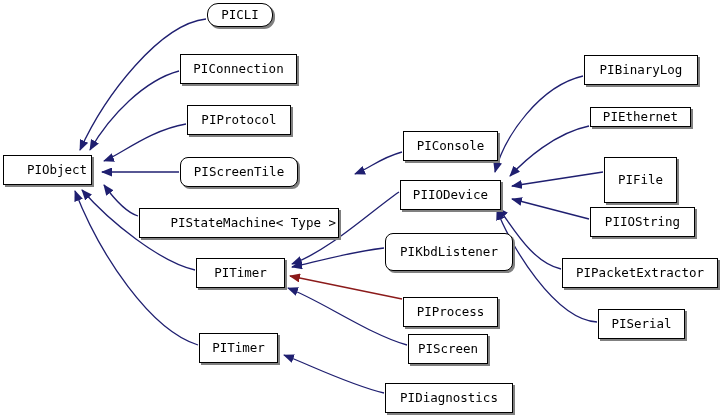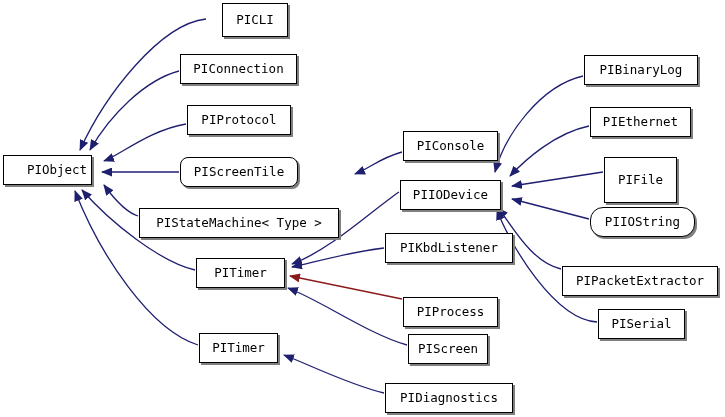--- a/index.html
+++ b/index.html
@@ -83,72 +83,72 @@
         <path d="M 402,299 L 290,276" fill="none" stroke="#8b1a1a" stroke-width="1.3" marker-end="url(#arrow-usage)"></path>
         <path d="M 407,345 C 370,335 320,300 288,288" fill="none" stroke="#1f1f70" stroke-width="1.3" marker-end="url(#arrow-inherit)"></path>
         <path d="M 384,393 C 350,385 310,365 284,355" fill="none" stroke="#1f1f70" stroke-width="1.3" marker-end="url(#arrow-inherit)"></path>
       </g>
   </svg>
 
   <div id="nodes-group">
       <div class="node" style="left: 3px; top: 155px; width: 89px; height: 30px; padding-left: 19px;">
         <span class="node-label">PIObject</span>
       </div>
-      <div class="node" style="left: 222px; top: 3px; width: 66px; height: 34px;">
+      <div class="node" style="left: 207px; top: 3px; width: 66px; height: 24px; border-radius: 11px;">
         <span class="node-label">PICLI</span>
       </div>
       <div class="node" style="left: 180px; top: 54px; width: 117px; height: 30px;">
         <span class="node-label">PIConnection</span>
       </div>
       <div class="node" style="left: 187px; top: 105px; width: 104px; height: 30px;">
         <span class="node-label">PIProtocol</span>
       </div>
       <div class="node" style="left: 180px; top: 157px; width: 118px; height: 30px; border-radius: 8px;">
         <span class="node-label">PIScreenTile</span>
       </div>
-      <div class="node" style="left: 139px; top: 208px; width: 200px; height: 30px;">
+      <div class="node" style="left: 139px; top: 208px; width: 200px; height: 30px; justify-content: flex-end;">
         <span class="node-label">PIStateMachine&lt; Type &gt;</span>
       </div>
       <div class="node" style="left: 196px; top: 258px; width: 89px; height: 30px;">
         <span class="node-label">PITimer</span>
       </div>
       <div class="node" style="left: 199px; top: 333px; width: 79px; height: 30px; justify-content: center;">
         <span class="node-label">PITimer</span>
       </div>
       <div class="node" style="left: 403px; top: 131px; width: 95px; height: 30px;">
         <span class="node-label">PIConsole</span>
       </div>
       <div class="node" style="left: 400px; top: 180px; width: 101px; height: 30px;">
         <span class="node-label">PIIODevice</span>
       </div>
-      <div class="node" style="left: 385px; top: 233px; width: 128px; height: 30px;">
+      <div class="node" style="left: 385px; top: 233px; width: 128px; height: 38px; border-radius: 8px;">
         <span class="node-label">PIKbdListener</span>
       </div>
       <div class="node" style="left: 403px; top: 285px; width: 95px; height: 30px; margin-top: 12px;">
         <span class="node-label">PIProcess</span>
       </div>
       <div class="node" style="left: 408px; top: 334px; width: 80px; height: 30px;">
         <span class="node-label">PIScreen</span>
       </div>
       <div class="node" style="left: 385px; top: 383px; width: 128px; height: 30px;">
         <span class="node-label">PIDiagnostics</span>
       </div>
       <div class="node" style="left: 584px; top: 55px; width: 114px; height: 30px;">
         <span class="node-label">PIBinaryLog</span>
       </div>
-      <div class="node" style="left: 590px; top: 107px; width: 101px; height: 30px;">
+      <div class="node" style="left: 590px; top: 107px; width: 101px; height: 20px;">
         <span class="node-label">PIEthernet</span>
       </div>
       <div class="node" style="left: 604px; top: 157px; width: 73px; height: 46px; justify-content: center;">
         <span class="node-label">PIFile</span>
       </div>
-      <div class="node" style="left: 590px; top: 207px; width: 105px; height: 30px; border-radius: 13px;">
+      <div class="node" style="left: 590px; top: 207px; width: 105px; height: 30px;">
         <span class="node-label">PIIOString</span>
       </div>
-      <div class="node" style="left: 562px; top: 258px; width: 156px; height: 30px; margin-top: 8px;">
+      <div class="node" style="left: 562px; top: 258px; width: 156px; height: 30px;">
         <span class="node-label">PIPacketExtractor</span>
       </div>
       <div class="node" style="left: 598px; top: 309px; width: 87px; height: 30px;">
         <span class="node-label">PISerial</span>
       </div>
     </div>
 
 </div>
 
 </body></html>

